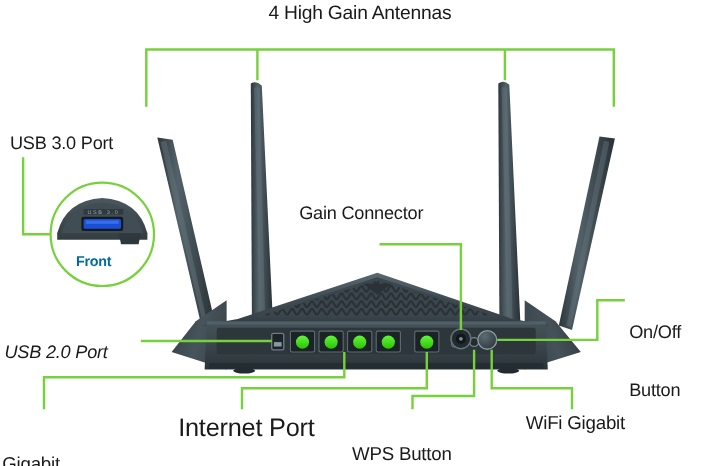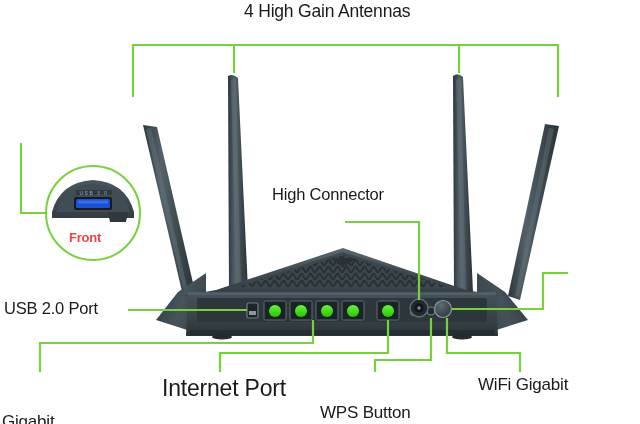--- a/index.html
+++ b/index.html
@@ -37,21 +37,22 @@
     top: 2px;
   }
   .lbl-usb3 {
     font-size: 16.5px;
     left: 9px;
     top: 122px;
   }
   .lbl-usb2 {
     font-size: 16.5px;
     left: 4px;
-    top: 300px;
+    top: 312px;
+    font-style: italic;
   }
   .lbl-power {
     font-size: 16.5px;
     left: 272px;
     top: 186px;
   }
   .lbl-onoff {
     font-size: 16.5px;
     left: 572px;
     top: 258px;
@@ -74,21 +75,21 @@
   }
   .lbl-wifi {
     font-size: 17px;
     left: 478px;
     top: 376px;
   }
   .lbl-front {
     font-size: 13px;
     left: 69px;
     top: 231px;
-    color: #ef4444;
+    color: #0369a1;
     font-weight: 600;
   }
 </style>
 </head>
 <body>
 
 <div id="stage">
 
   <svg id="art" viewBox="0 0 640 424" xmlns="http://www.w3.org/2000/svg">
     <defs>
@@ -259,25 +260,30 @@
       <path d="M388 320 L388 353 L220 353 L220 372"></path>
 
       <path d="M431 318 L431 360 L375 360 L375 372"></path>
 
       <path d="M447 318 L447 353 L520 353 L520 372"></path>
     </g>
   </svg>
 
   <div class="lbl lbl-title">4 High Gain Antennas</div>
 
+  <div class="lbl lbl-usb3">USB 3.0 Port</div>
 
   <div class="lbl lbl-usb2">USB 2.0 Port</div>
 
-  <div class="lbl lbl-power">High Connector</div>
-
+  <div class="lbl lbl-power">Gain Connector</div>
+
+  <div class="lbl lbl-onoff">
+    <div>On/Off</div>
+    <div>Button</div>
+  </div>
 
   <div class="lbl lbl-gigabit">
     <div>Gigabit</div>
     
   </div>
 
   <div class="lbl lbl-internet">Internet Port</div>
 
   <div class="lbl lbl-wps">WPS Button</div>
 

